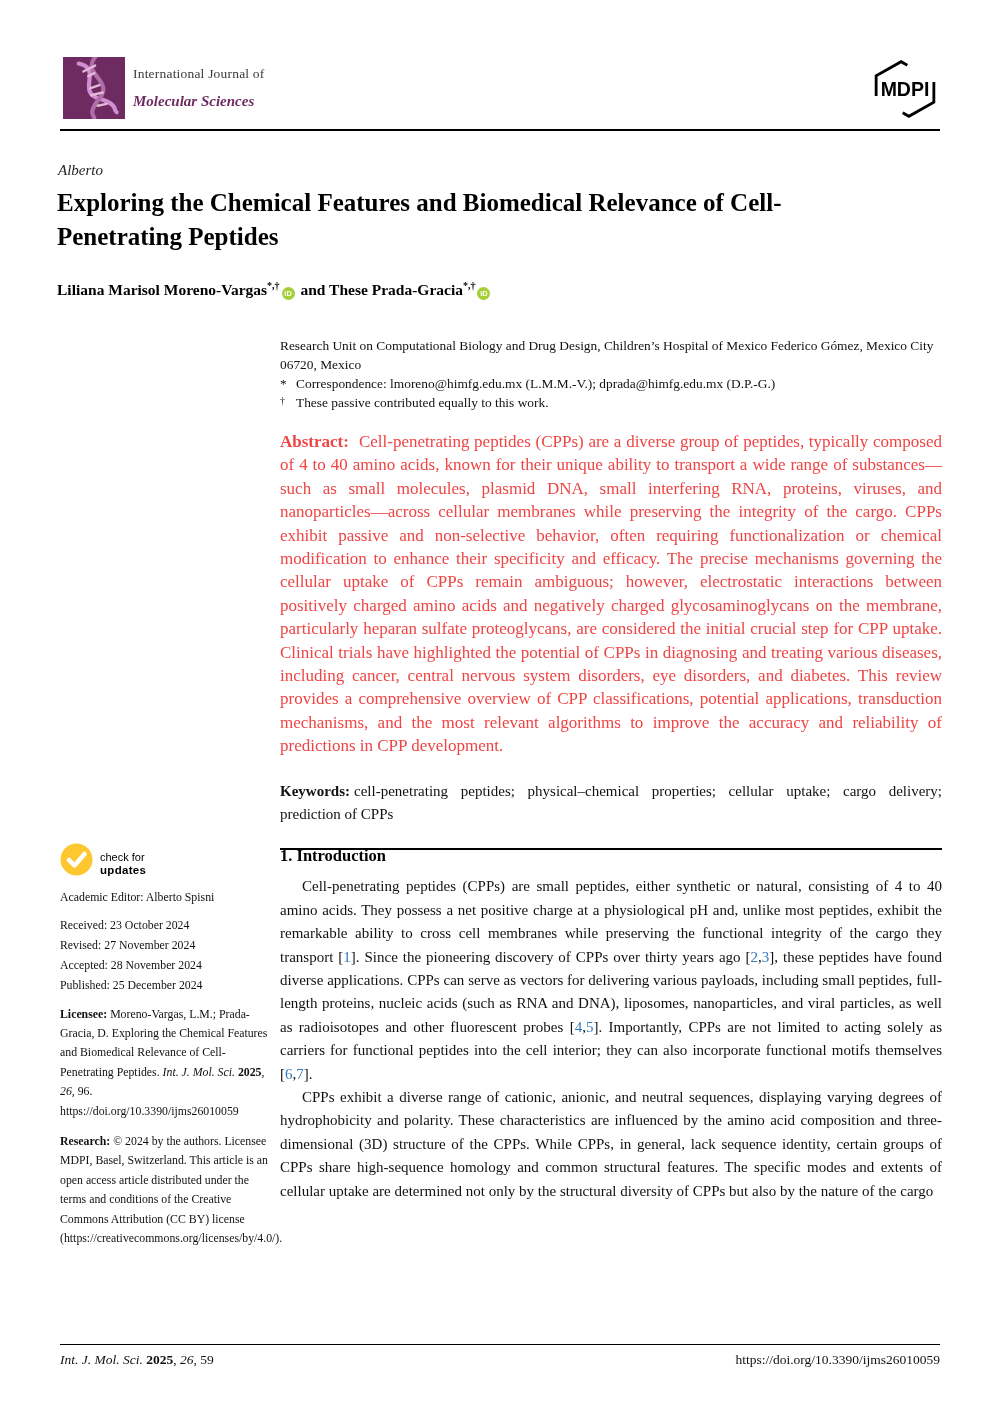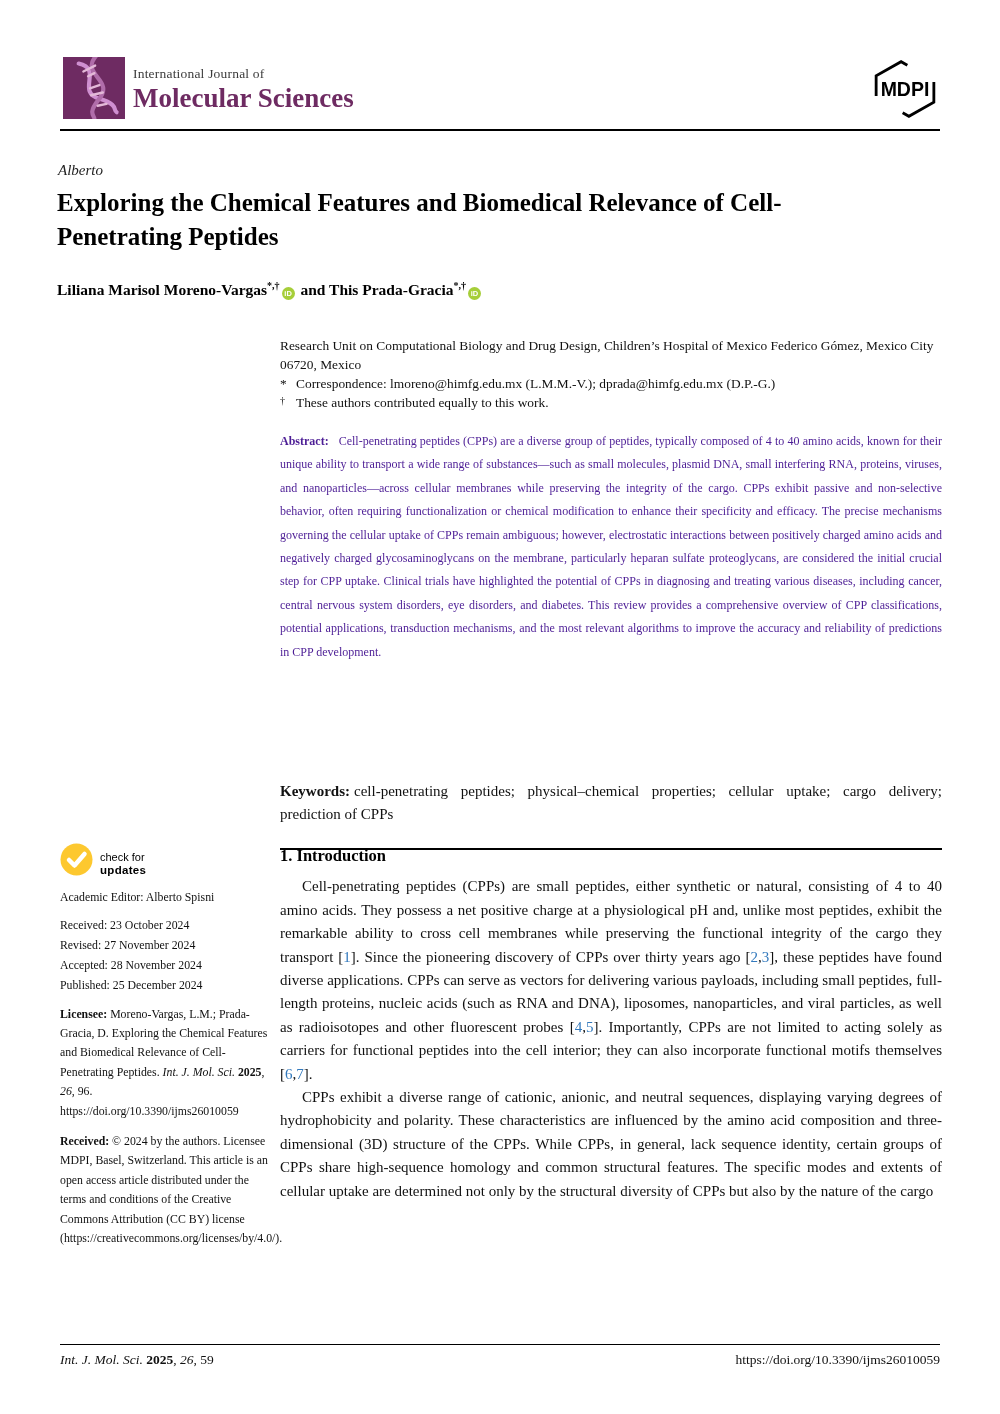--- a/index.html
+++ b/index.html
@@ -6,40 +6,40 @@
   html,body { background:#ffffff; }
   .page {
     position:relative; width:1000px; height:1414px; margin:0 auto;
     background:#ffffff; font-family:"Liberation Serif", serif; color:#111111;
     overflow:hidden;
   }
   
   .logo-box { position:absolute; left:63px; top:57px; width:62px; height:62px; }
   .journal-name { position:absolute; left:133px; top:66px; line-height:1.15; }
   .journal-name .jn1 { font-size:13.5px; color:#3a3a3a; letter-spacing:.2px; }
-  .journal-name .jn2 { font-size:27px; color:#6e2b62; font-weight:bold; margin-top:1px; }
+  .journal-name .jn2 { font-size:15px; color:#6e2b62; font-weight:bold; font-style:italic; margin-top:11px; }
   .mdpi-logo { position:absolute; left:866px; top:60px; width:78px; height:58px; }
   .rule-header { position:absolute; left:60px; top:129px; width:880px; height:2px; background:#000; }
   
   .review-type { position:absolute; left:58px; top:162px; font-size:15px; font-style:italic; color:#222; }
   .article-title { position:absolute; left:57px; top:186px; width:880px; max-width:780px;
     font-size:25px; font-weight:bold; line-height:34px; color:#000; }
   .authors { position:absolute; left:57px; top:280px; font-size:15.5px; font-weight:bold; color:#000; }
   .authors sup { font-size:10px; vertical-align:super; }
   .orcid { display:inline-block; width:13px; height:13px; border-radius:50%; background:#a6ce39;
     color:#fff; font-family:"Liberation Sans", sans-serif; font-size:7.5px; font-weight:bold;
     text-align:center; line-height:13px; vertical-align:-1px; margin:0 2px 0 2px; }
   
   .meta-block { position:absolute; left:280px; top:336px; width:662px; font-size:13.4px; line-height:19px; color:#111; }
   .meta-row { display:flex; }
   .meta-row .mark { width:16px; flex:0 0 16px; }
   .meta-row .mark.dagger { font-size:10px; vertical-align:super; position:relative; top:-2px; }
   .meta-row .mtext { flex:1; }
   .abstract-block { position:absolute; left:280px; top:430px; width:662px;
-    font-size:12px; line-height:23.4px; text-align:justify; color:#4c1d95; }
+    font-size:17px; line-height:23.4px; text-align:justify; color:#ef4444; }
   .abstract-block .lead { font-weight:bold; margin-right:10px; }
   .keywords-block { position:absolute; left:280px; top:780px; width:662px;
     font-size:15px; line-height:23.4px; text-align:justify; color:#111; }
   .keywords-block .lead { font-weight:bold; margin-right:4px; }
   
   .sidebar { position:absolute; left:60px; top:843px; width:208px; font-size:11.8px; line-height:19.4px; color:#111; }
   .check-badge { display:flex; align-items:flex-end; margin-bottom:12px; cursor:pointer; }
   .check-badge svg { flex:0 0 33px; }
   .check-badge .cb-text { margin-left:7px; font-family:"Liberation Sans", sans-serif; font-size:11px; line-height:12.5px; color:#000; }
   .check-badge .cb-text .b2 { font-weight:bold; font-size:11.5px; letter-spacing:.3px; }
@@ -96,32 +96,32 @@
       <text x="50" y="46" text-anchor="middle" font-family="Liberation Sans, sans-serif" font-size="25" font-weight="bold" fill="#000">MDPI</text>
     </svg>
   </div>
   <div class="rule-header"></div>
 
   <div class="review-type">Alberto</div>
   <h1 class="article-title">Exploring the Chemical Features and Biomedical Relevance of Cell-Penetrating Peptides</h1>
   <div class="authors">
     <span>Liliana Marisol Moreno-Vargas</span><sup>*,†</sup><span class="orcid">iD</span>
     <span>and</span>
-    <span>This Prada-Gracia</span><sup>*,†</sup><span class="orcid">iD</span>
+    <span>These Prada-Gracia</span><sup>*,†</sup><span class="orcid">iD</span>
   </div>
 
   <div class="meta-block">
     <div>Research Unit on Computational Biology and Drug Design, Children’s Hospital of Mexico Federico Gómez, Mexico City 06720, Mexico</div>
     <div class="meta-row">
       <span class="mark">*</span>
       <span class="mtext">Correspondence: lmoreno@himfg.edu.mx (L.M.M.-V.); dprada@himfg.edu.mx (D.P.-G.)</span>
     </div>
     <div class="meta-row">
       <span class="mark dagger">†</span>
-      <span class="mtext">These authors contributed equally to this work.</span>
+      <span class="mtext">These passive contributed equally to this work.</span>
     </div>
   </div>
 
   <div class="abstract-block">
     <span class="lead">Abstract:</span><span>Cell-penetrating peptides (CPPs) are a diverse group of peptides, typically composed of 4 to 40 amino acids, known for their unique ability to transport a wide range of substances—such as small molecules, plasmid DNA, small interfering RNA, proteins, viruses, and nanoparticles—across cellular membranes while preserving the integrity of the cargo. CPPs exhibit passive and non-selective behavior, often requiring functionalization or chemical modification to enhance their specificity and efficacy. The precise mechanisms governing the cellular uptake of CPPs remain ambiguous; however, electrostatic interactions between positively charged amino acids and negatively charged glycosaminoglycans on the membrane, particularly heparan sulfate proteoglycans, are considered the initial crucial step for CPP uptake. Clinical trials have highlighted the potential of CPPs in diagnosing and treating various diseases, including cancer, central nervous system disorders, eye disorders, and diabetes. This review provides a comprehensive overview of CPP classifications, potential applications, transduction mechanisms, and the most relevant algorithms to improve the accuracy and reliability of predictions in CPP development.</span>
   </div>
 
   <div class="keywords-block">
     <span class="lead">Keywords:</span><span>cell-penetrating peptides; physical–chemical properties; cellular uptake; cargo delivery; prediction of CPPs</span>
   </div>
@@ -145,21 +145,21 @@
       <li>Published: 25 December 2024</li>
     </ul>
     <p class="sb-citation">
       <b>Licensee:</b>
       <span>Moreno-Vargas, L.M.; Prada-Gracia, D. Exploring the Chemical Features and Biomedical Relevance of Cell-Penetrating Peptides.</span>
       <i>Int. J. Mol. Sci.</i>
       <b>2025</b><span>, </span><i>26</i><span>, 96.</span>
       <span>https://doi.org/10.3390/ijms26010059</span>
     </p>
     <p class="sb-copyright">
-      <b>Received:</b>
+      <b>Research:</b>
       <span>© 2024 by the authors. Licensee MDPI, Basel, Switzerland. This article is an open access article distributed under the terms and conditions of the Creative Commons Attribution (CC BY) license (https://creativecommons.org/licenses/by/4.0/).</span>
     </p>
   </div>
 
   <div class="rule-intro"></div>
   <div class="main-col">
     <h2>1. Introduction</h2>
     <p>Cell-penetrating peptides (CPPs) are small peptides, either synthetic or natural, consisting of 4 to 40 amino acids. They possess a net positive charge at a physiological pH and, unlike most peptides, exhibit the remarkable ability to cross cell membranes while preserving the functional integrity of the cargo they transport [<span class="cite">1</span>]. Since the pioneering discovery of CPPs over thirty years ago [<span class="cite">2</span>,<span class="cite">3</span>], these peptides have found diverse applications. CPPs can serve as vectors for delivering various payloads, including small peptides, full-length proteins, nucleic acids (such as RNA and DNA), liposomes, nanoparticles, and viral particles, as well as radioisotopes and other fluorescent probes [<span class="cite">4</span>,<span class="cite">5</span>]. Importantly, CPPs are not limited to acting solely as carriers for functional peptides into the cell interior; they can also incorporate functional motifs themselves [<span class="cite">6</span>,<span class="cite">7</span>].</p>
     <p>CPPs exhibit a diverse range of cationic, anionic, and neutral sequences, displaying varying degrees of hydrophobicity and polarity. These characteristics are influenced by the amino acid composition and three-dimensional (3D) structure of the CPPs. While CPPs, in general, lack sequence identity, certain groups of CPPs share high-sequence homology and common structural features. The specific modes and extents of cellular uptake are determined not only by the structural diversity of CPPs but also by the nature of the cargo</p>
   </div>

